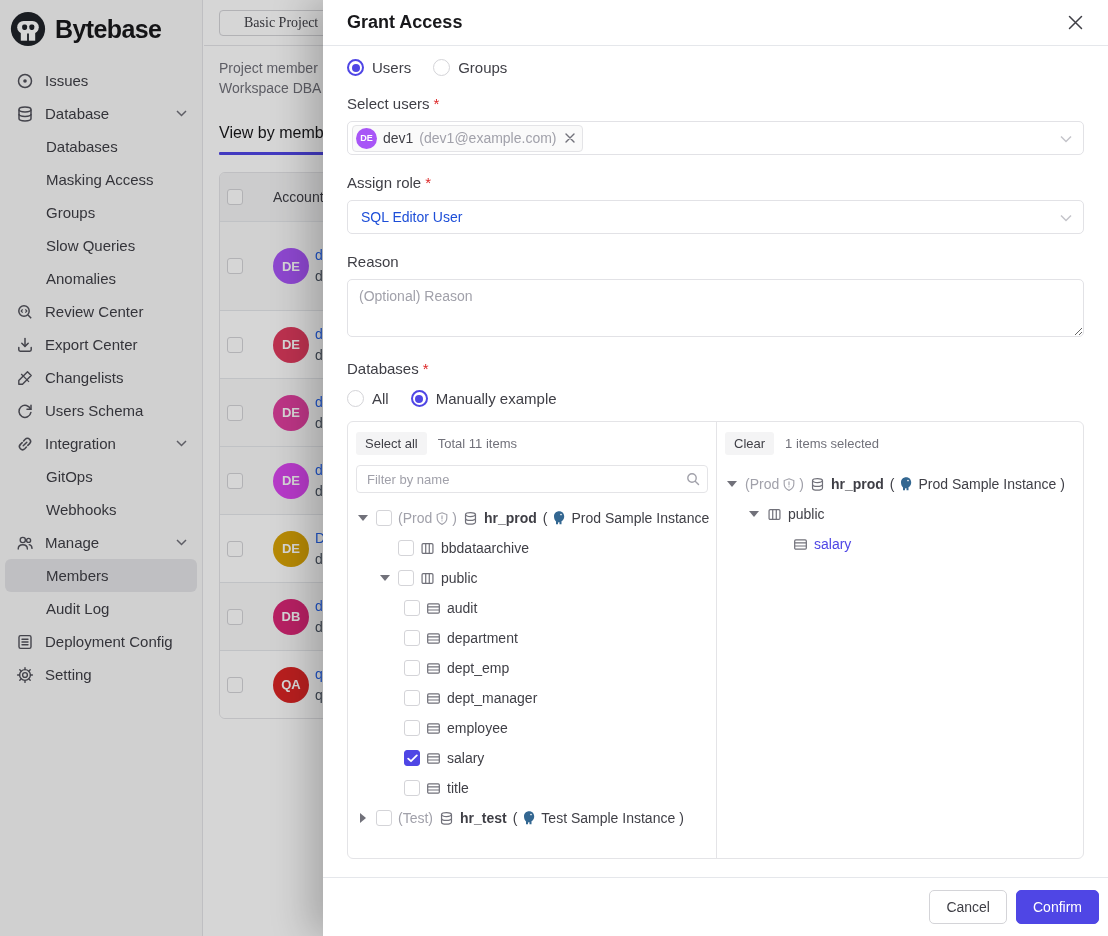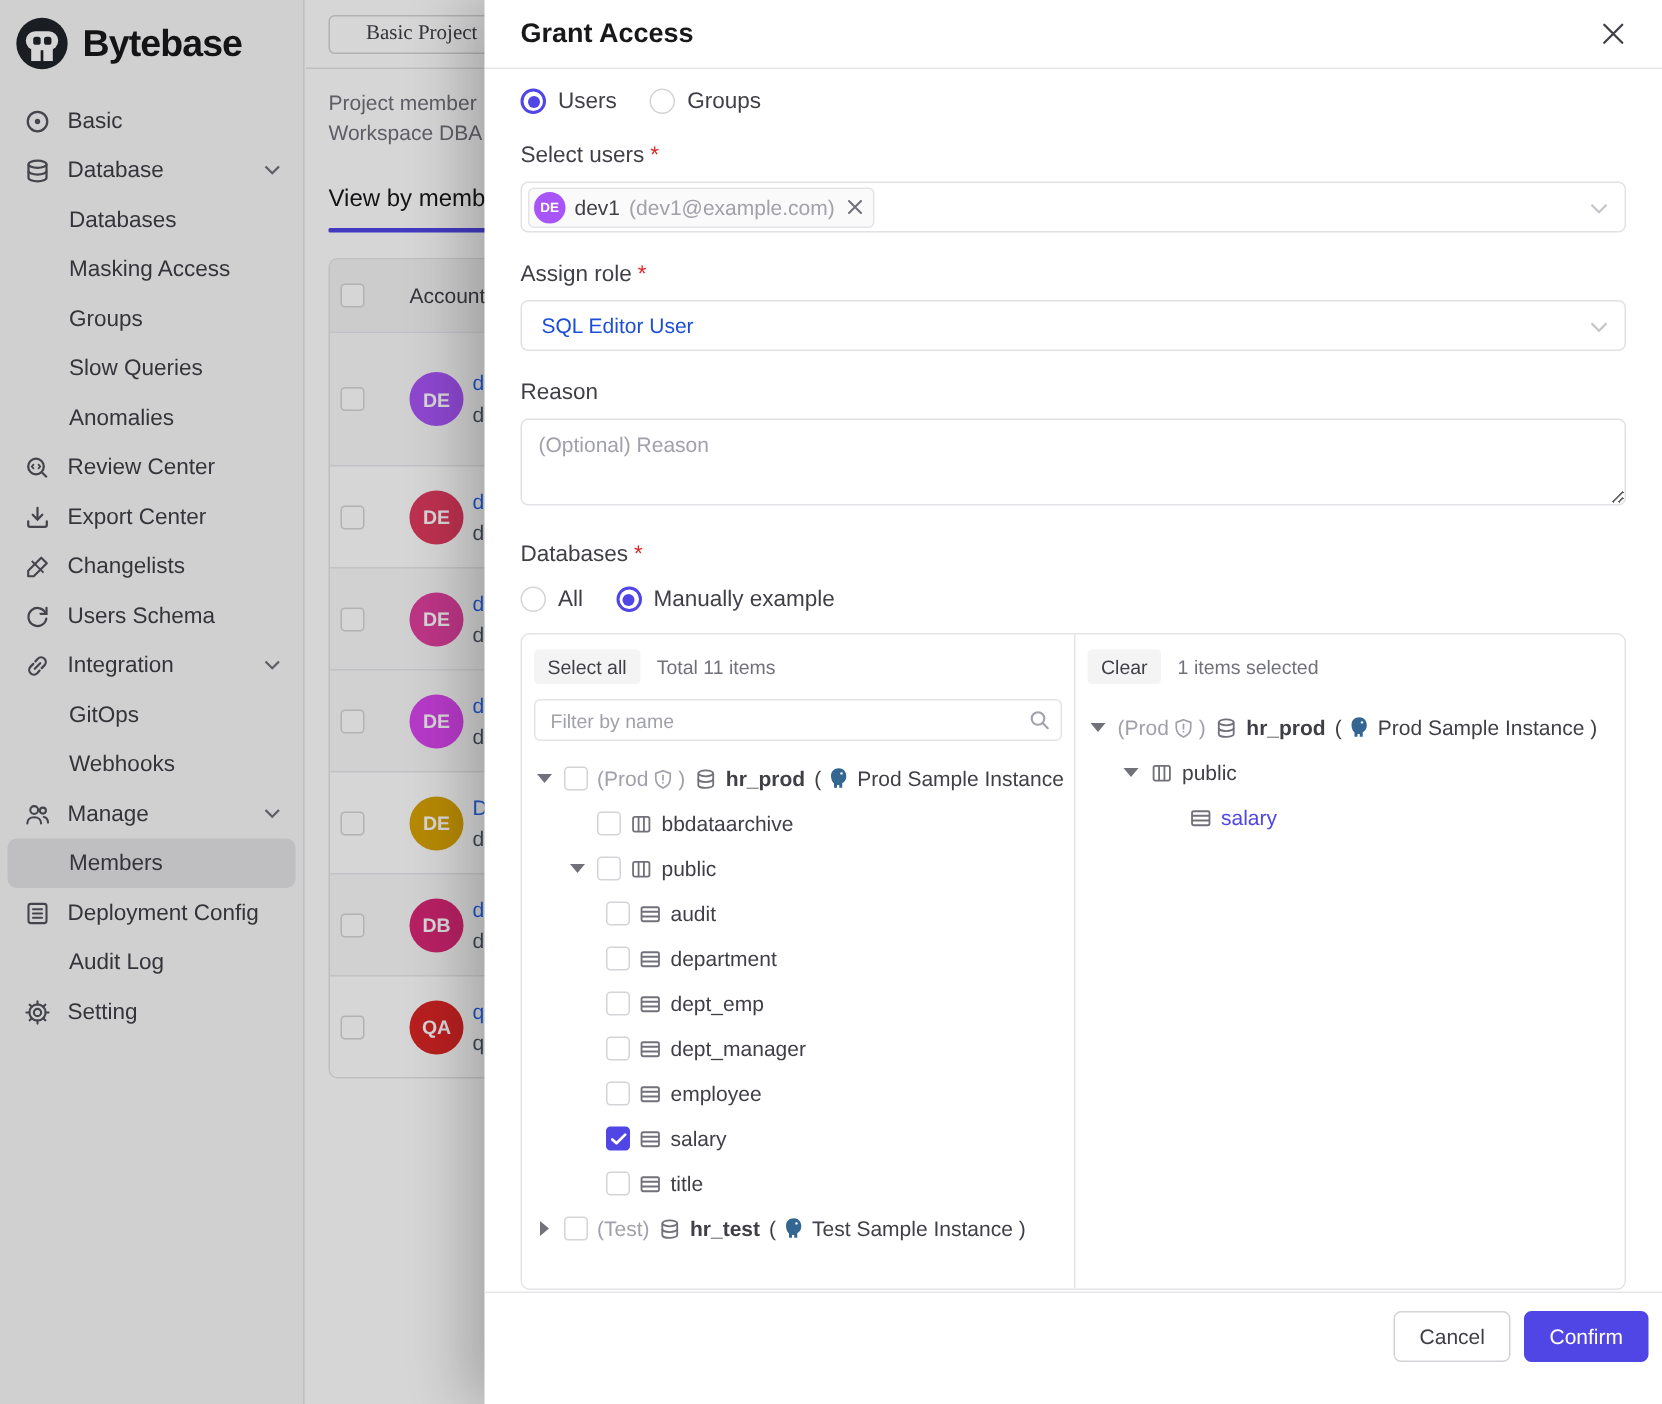--- a/index.html
+++ b/index.html
@@ -98,21 +98,21 @@
   .caret-r { width:0; height:0; border-top:5px solid transparent; border-bottom:5px solid transparent; border-left:6px solid #71717a; }
   .cb { width:16px; height:16px; border:1px solid #d4d4d8; border-radius:3px; background:#fff; flex:none;
         display:flex; align-items:center; justify-content:center; }
   .cb.on { background:#4f46e5; border-color:#4f46e5; }
   .env { color:#a1a1aa; display:flex; align-items:center; gap:3px; }
   .fw { font-weight:600; }
   .inst { display:flex; align-items:center; gap:4px; }
   .sel-name { color:#4f46e5; font-weight:500; }
   .ticon { display:flex; color:#71717a; flex:none; }
 
-  .m-footer { position:absolute; bottom:16px; left:0; right:0; height:59px; border-top:1px solid #e5e7eb;
+  .m-footer { position:absolute; bottom:0; left:0; right:0; height:59px; border-top:1px solid #e5e7eb;
               display:flex; align-items:center; justify-content:flex-end; gap:9px; padding:0 9px; }
   .btn { font-family:inherit; font-size:14px; border-radius:5px; padding:8px 16px; cursor:pointer; }
   .btn-cancel { background:#fff; border:1px solid #d4d4d8; color:#3f3f46; }
   .btn-confirm { background:#4f46e5; border:1px solid #4f46e5; color:#fff; }
 </style>
 </head>
 <body>
 
 <div class="screen">
 
@@ -129,21 +129,21 @@
       <span class="brand">Bytebase</span>
     </div>
     <nav class="nav">
       <div class="nav-item">
         <span class="nicon">
           <svg width="18" height="18" viewBox="0 0 18 18" fill="none" stroke="currentColor" stroke-width="1.5">
               <circle cx="9" cy="9" r="6.5"></circle>
               <circle cx="9" cy="9" r="1.8" fill="currentColor" stroke="none"></circle>
             </svg>
         </span>
-        <span>Basic</span>
+        <span>Issues</span>
       </div>
       <div class="nav-item">
         <span class="nicon">
           <svg width="18" height="18" viewBox="0 0 18 18" fill="none" stroke="currentColor" stroke-width="1.5">
               <ellipse cx="9" cy="4.5" rx="6" ry="2.4"></ellipse>
               <path d="M3,4.5 V13.5 C3,14.8 5.7,15.9 9,15.9 S15,14.8 15,13.5 V4.5"></path>
               <path d="M3,9 C3,10.3 5.7,11.4 9,11.4 S15,10.3 15,9"></path>
             </svg>
         </span>
         <span>Database</span>
@@ -239,32 +239,32 @@
         <span>Manage</span>
         <span class="nav-chev">
           <svg width="11" height="7" viewBox="0 0 11 7" fill="none" stroke="currentColor" stroke-width="1.5">
               <path d="M1,1 L5.5,5.5 L10,1"></path>
             </svg>
         </span>
       </div>
       <div class="nav-item sub active">
           <span>Members</span>
         </div>
+      <div class="nav-item sub">
+          <span>Audit Log</span>
+        </div>
       <div class="nav-item">
         <span class="nicon">
           <svg width="18" height="18" viewBox="0 0 18 18" fill="none" stroke="currentColor" stroke-width="1.4">
               <rect x="3" y="2.6" width="12" height="12.8" rx="1.6"></rect>
               <path d="M6,6.2 H12 M6,9 H12 M6,11.8 H12" stroke-linecap="round"></path>
             </svg>
         </span>
         <span>Deployment Config</span>
       </div>
-      <div class="nav-item sub">
-          <span>Audit Log</span>
-        </div>
       <div class="nav-item">
         <span class="nicon">
           <svg width="18" height="18" viewBox="0 0 18 18" fill="none" stroke="currentColor" stroke-width="1.4" stroke-linecap="round">
               <circle cx="9" cy="9" r="2.4"></circle>
               <circle cx="9" cy="9" r="5.4"></circle>
               <path d="M9,1.6 V3.6 M9,14.4 V16.4 M1.6,9 H3.6 M14.4,9 H16.4 M3.8,3.8 L5.2,5.2 M12.8,12.8 L14.2,14.2 M14.2,3.8 L12.8,5.2 M5.2,12.8 L3.8,14.2"></path>
             </svg>
         </span>
         <span>Setting</span>
       </div>

